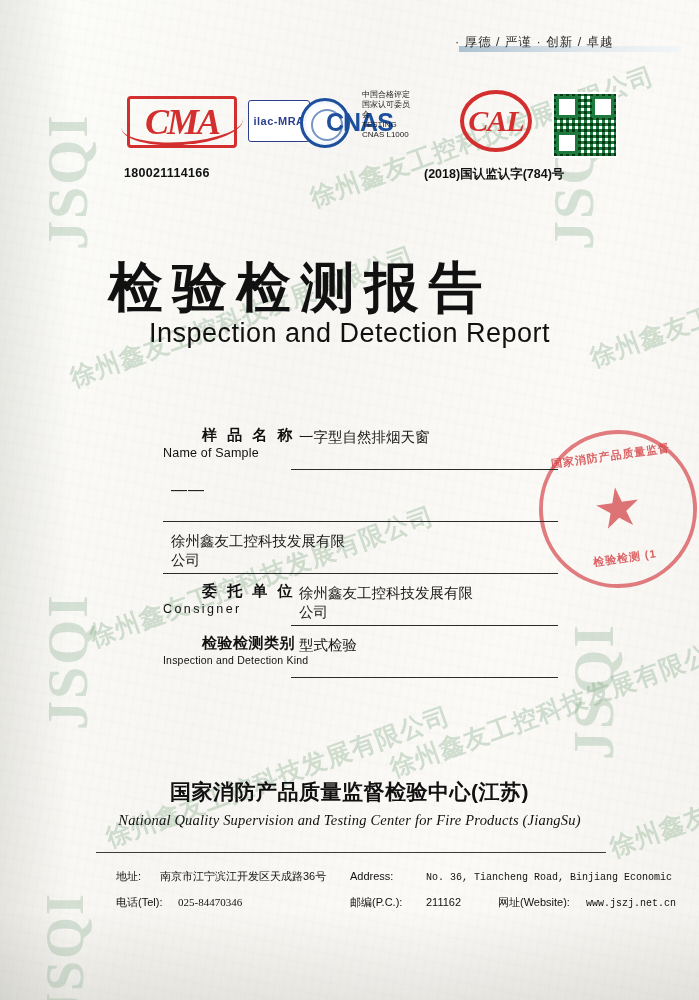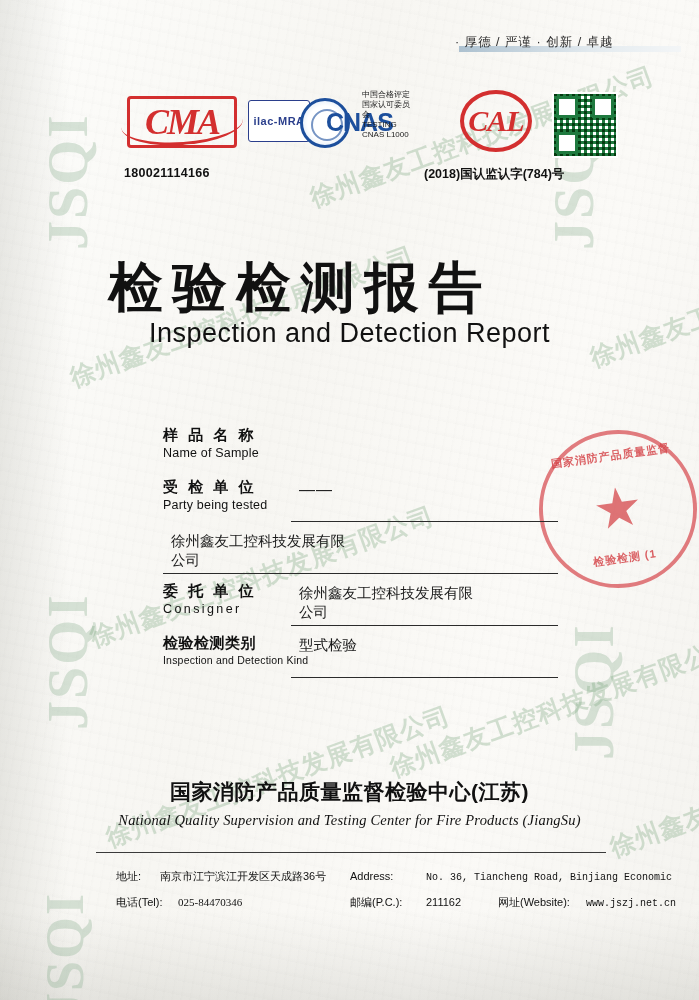--- a/index.html
+++ b/index.html
@@ -326,20 +326,21 @@
     padding-top: 2px;
   }
   .label-cn {
     display: block;
     font-size: 15px;
     font-weight: 700;
     color: #111;
     letter-spacing: 3px;
     font-family: "Liberation Sans", sans-serif;
     white-space: nowrap;
+    margin-left: 39px;
   }
   .label-cn.tight { letter-spacing: 0.5px; }
   .label-en {
     display: block;
     font-size: 12.5px;
     color: #111;
     font-family: "Liberation Sans", sans-serif;
     letter-spacing: 0.2px;
     white-space: nowrap;
     margin-top: 1px;
@@ -530,27 +531,27 @@
     <div class="seal-bot">检验检测 (1</div>
   </div>
 
   <div class="fields">
 
     <div class="field-row">
       <div class="field-label">
         <span class="label-cn">样 品 名 称</span>
         <span class="label-en">Name of Sample</span>
       </div>
+      <div class="field-value-wrap">
+        <div class="field-value">一字型自然排烟天窗</div>
+        <div class="field-underline"></div>
+      </div>
     </div>
 
     <div class="field-row dash">
-      <div class="field-label">
-        <span class="label-cn">受 检 单 位</span>
-        <span class="label-en">Party being tested</span>
-      </div>
       <div class="field-value-wrap">
         <div class="field-value">——</div>
         <div class="field-underline"></div>
       </div>
     </div>
 
     <div class="field-row">
       <div class="field-value-wrap">
         <div class="field-value">徐州鑫友工控科技发展有限
 公司</div>

